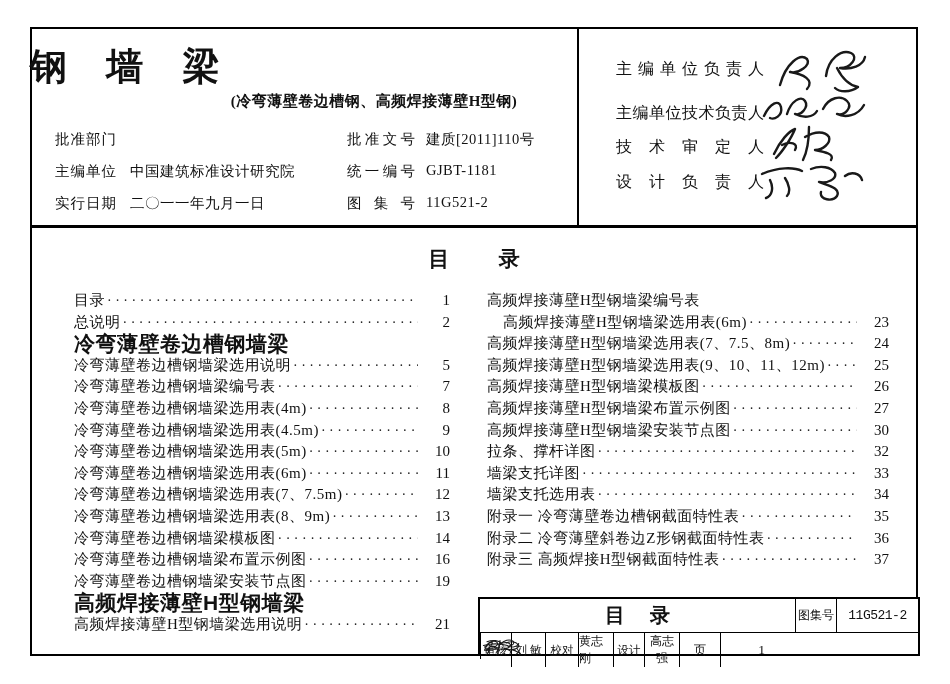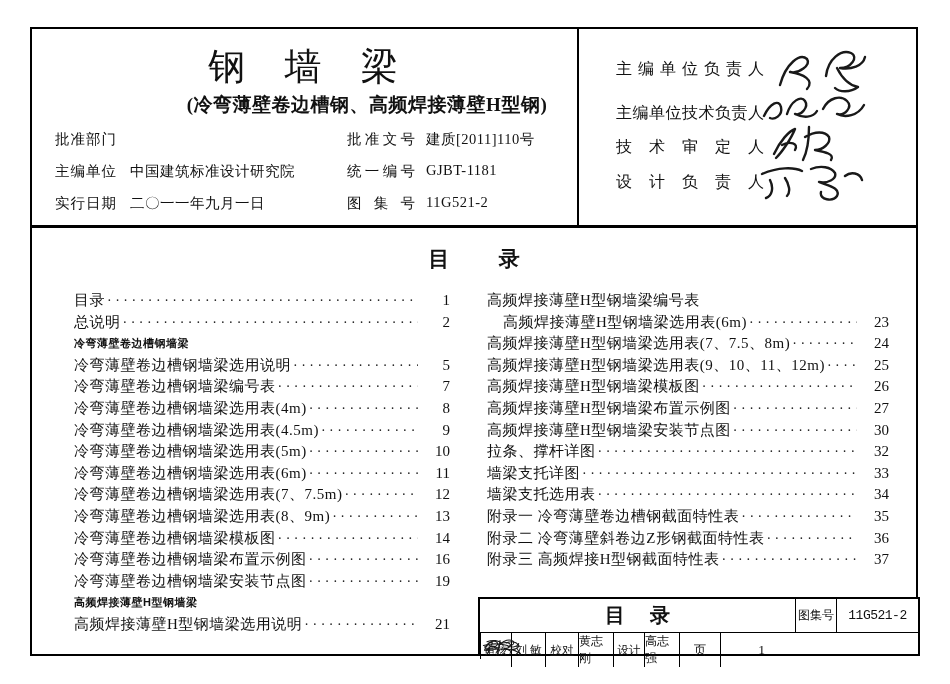--- a/index.html
+++ b/index.html
@@ -7,22 +7,22 @@
     width:950px;height:684px;position:relative;overflow:hidden;
     font-family:"Liberation Serif","DejaVu Serif",serif;color:#111;
     -webkit-font-smoothing:antialiased;
   }
   .abs{position:absolute;}
   
   .page-frame{left:30px;top:27px;width:888px;height:629px;border:2.5px solid #000;box-sizing:border-box;}
   .hdr-vline{left:577px;top:27px;width:0;height:199px;border-left:2px solid #000;}
   .hdr-hline{left:30px;top:225px;width:888px;height:0;border-top:3px solid #000;}
   
-  .doc-title{left:30px;top:42px;width:548px;text-align:center;font-size:37px;font-weight:400;word-spacing:26px;letter-spacing:2px;}
-  .doc-subtitle{left:37px;top:92px;width:660px;text-align:center;font-size:19px;font-weight:700;letter-spacing:0.5px;}
+  .doc-title{left:30px;top:42px;width:548px;font-size:37px;font-weight:700;word-spacing:26px;letter-spacing:2px;}
+  .doc-subtitle{left:44px;top:92px;width:660px;text-align:center;font-size:15px;font-weight:700;letter-spacing:0.5px;}
   .info-row{left:30px;width:548px;height:20px;font-size:14.5px;}
   .info-row .fl{position:absolute;left:25px;letter-spacing:1px;}
   .info-row .fv{position:absolute;left:100px;letter-spacing:0.5px;}
   .info-row .fl2{position:absolute;left:317px;width:68px;text-align-last:justify;}
   .info-row .fv2{position:absolute;left:396px;letter-spacing:0.5px;}
   .r1{top:130px}.r2{top:162px}.r3{top:194px}
   
   .officials{left:578px;top:27px;width:342px;height:198px;}
   .off-row{position:absolute;left:38px;width:148px;font-size:16px;text-align-last:justify;}
   .o1{top:32px}.o2{top:76px}.o3{top:110px}.o4{top:145px}
@@ -32,36 +32,36 @@
   
   .toc-heading{left:30px;top:245px;width:888px;text-align:center;font-size:21px;font-weight:700;word-spacing:44px;}
   .toc-col{font-size:15px;line-height:21.6px;}
   .toc-left{left:74px;top:290px;width:376px;}
   .toc-right{left:487px;top:290px;width:402px;}
   .toc-row{display:flex;align-items:baseline;height:21.6px;white-space:nowrap;}
   .toc-text{flex:0 0 auto;letter-spacing:0.5px;}
   .toc-dots{flex:1 1 auto;overflow:hidden;margin:0 4px 0 2px;color:#222;}
   .toc-dots::after{content:"························································································";letter-spacing:3.5px;font-size:14px;}
   .toc-page{flex:0 0 28px;text-align:right;}
-  .toc-row.heading .toc-text{font-family:"Liberation Sans","DejaVu Sans",sans-serif;font-weight:700;font-size:11px;letter-spacing:0.5px;}
+  .toc-row.heading .toc-text{font-family:"Liberation Sans","DejaVu Sans",sans-serif;font-weight:700;font-size:21px;letter-spacing:0.5px;}
   .toc-row.indent{padding-left:16px;}
   
   .tb{left:478px;top:597px;width:442px;height:59px;border:2.5px solid #000;box-sizing:border-box;display:flex;flex-direction:column;background:#fff;}
   .tb-row1{display:flex;flex:0 0 33px;border-bottom:1.5px solid #000;}
   .tb-row2{display:flex;flex:1 1 auto;}
   .tb-cell{display:flex;align-items:center;justify-content:center;box-sizing:border-box;overflow:visible;}
   .bl{border-left:1.5px solid #000;}
   .tb-sheet-title{flex:1 1 auto;font-size:20px;font-weight:700;word-spacing:20px;}
   .tb-atlas-label{flex:0 0 41px;font-size:12px;}
   .tb-atlas-no{flex:0 0 82px;font-size:13px;font-family:"Liberation Mono","DejaVu Sans Mono",monospace;letter-spacing:-0.5px;}
   .tb-lbl{font-size:11.5px;letter-spacing:0;}
   .tb-name{font-size:12px;}
   .c-audit{flex:0 0 31px;}.c-audit-name{flex:0 0 34px;}.c-sig1{flex:0 0 41px;}
   .c-proof{flex:0 0 33px;text-decoration:underline;}.c-proof-name{flex:0 0 35px;}.c-sig2{flex:0 0 41px;}
-  .c-design{flex:0 0 31px;}.c-design-name{flex:0 0 35px;}.c-sig3{flex:1 1 auto;}
+  .c-design{flex:0 0 31px;}.c-design-name{flex:0 0 35px;text-align:center;}.c-sig3{flex:1 1 auto;}
   .c-page{flex:0 0 41px;font-size:12.5px;}
   .c-pageno{flex:0 0 82px;font-size:13.5px;}
   .tb .sigline path{stroke-width:1.8;}
 </style>
 </head>
 <body>
 
 <div>
 
   <div class="abs page-frame"></div>

